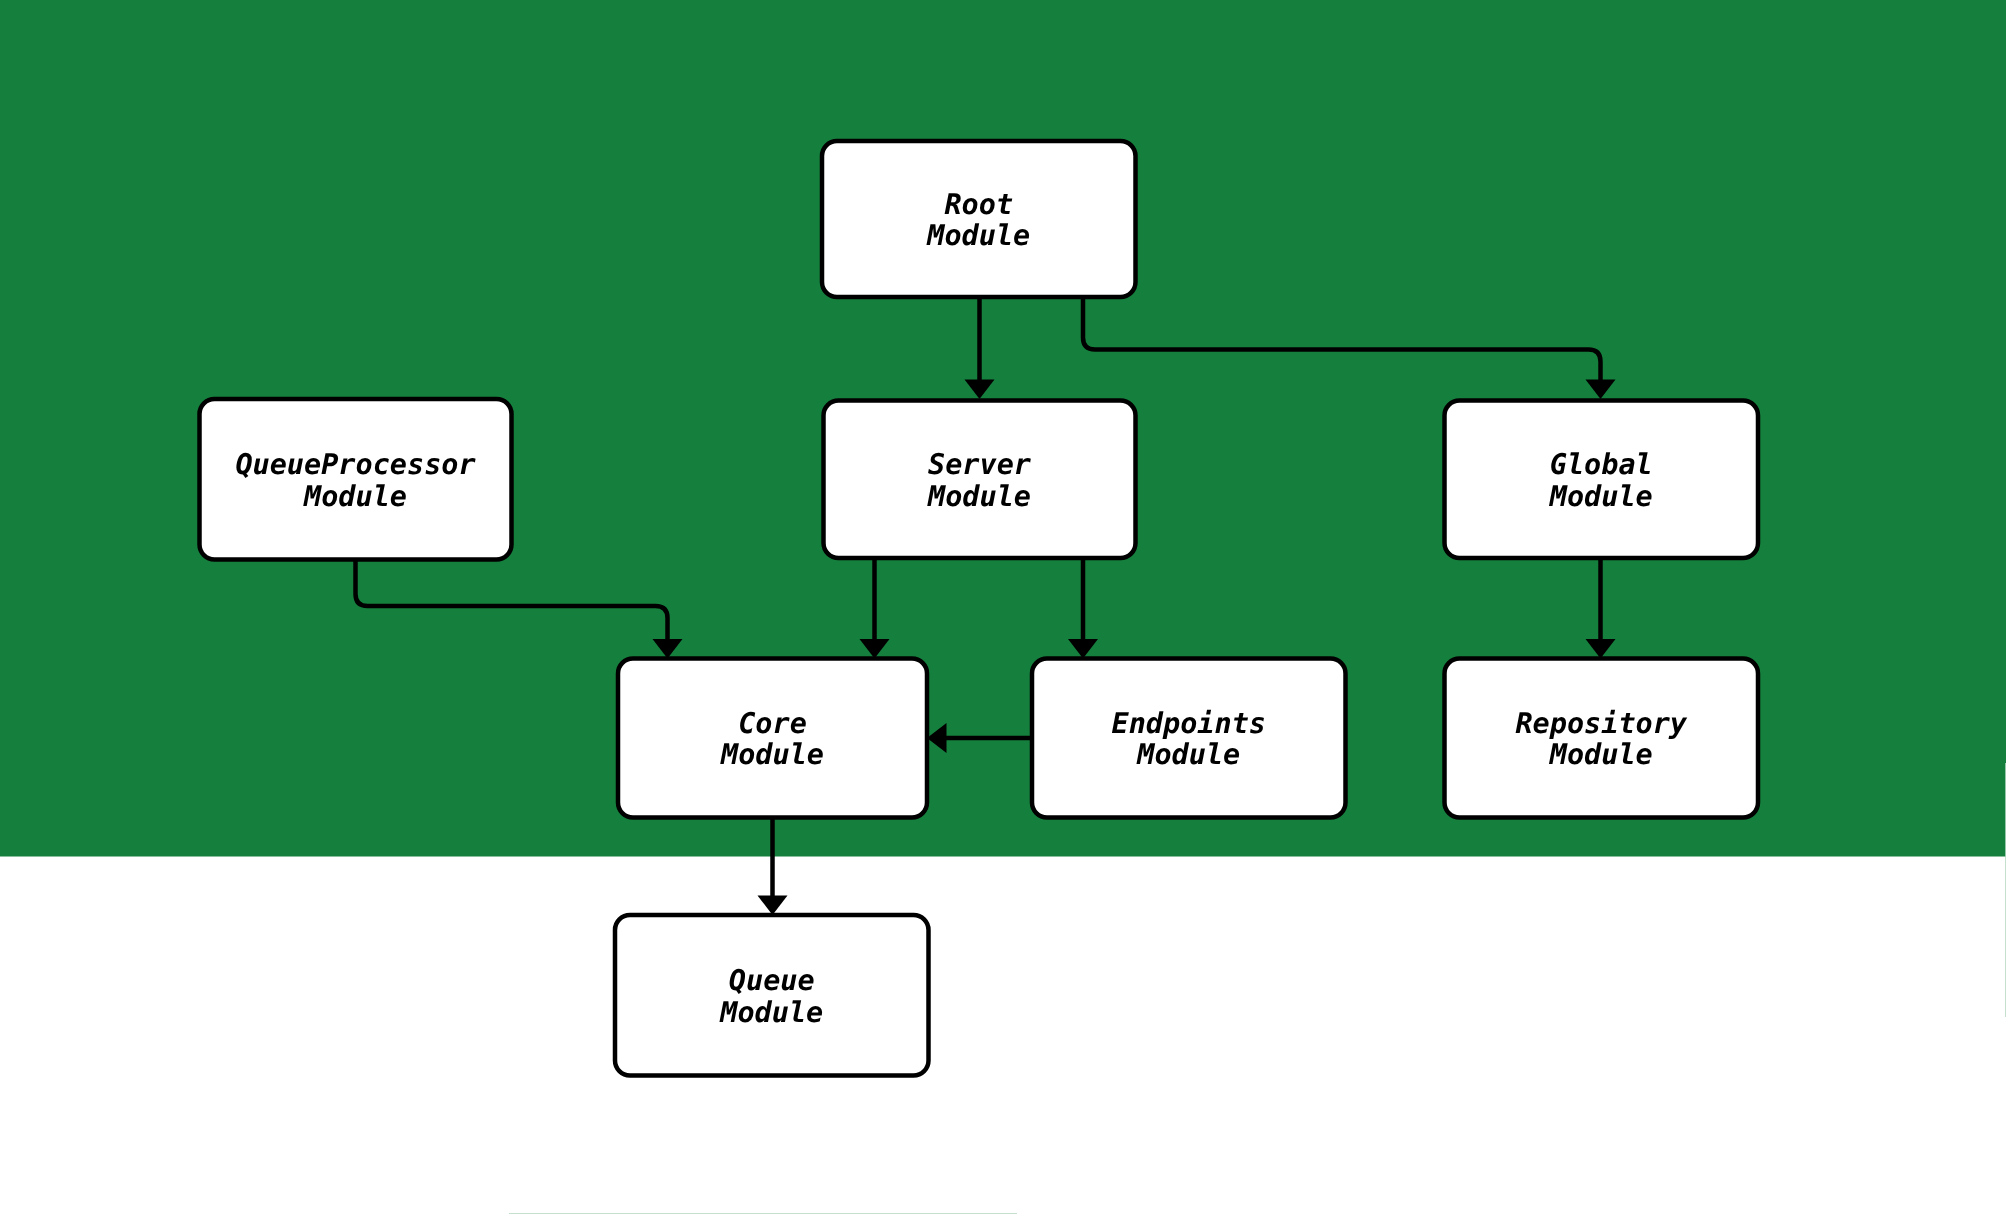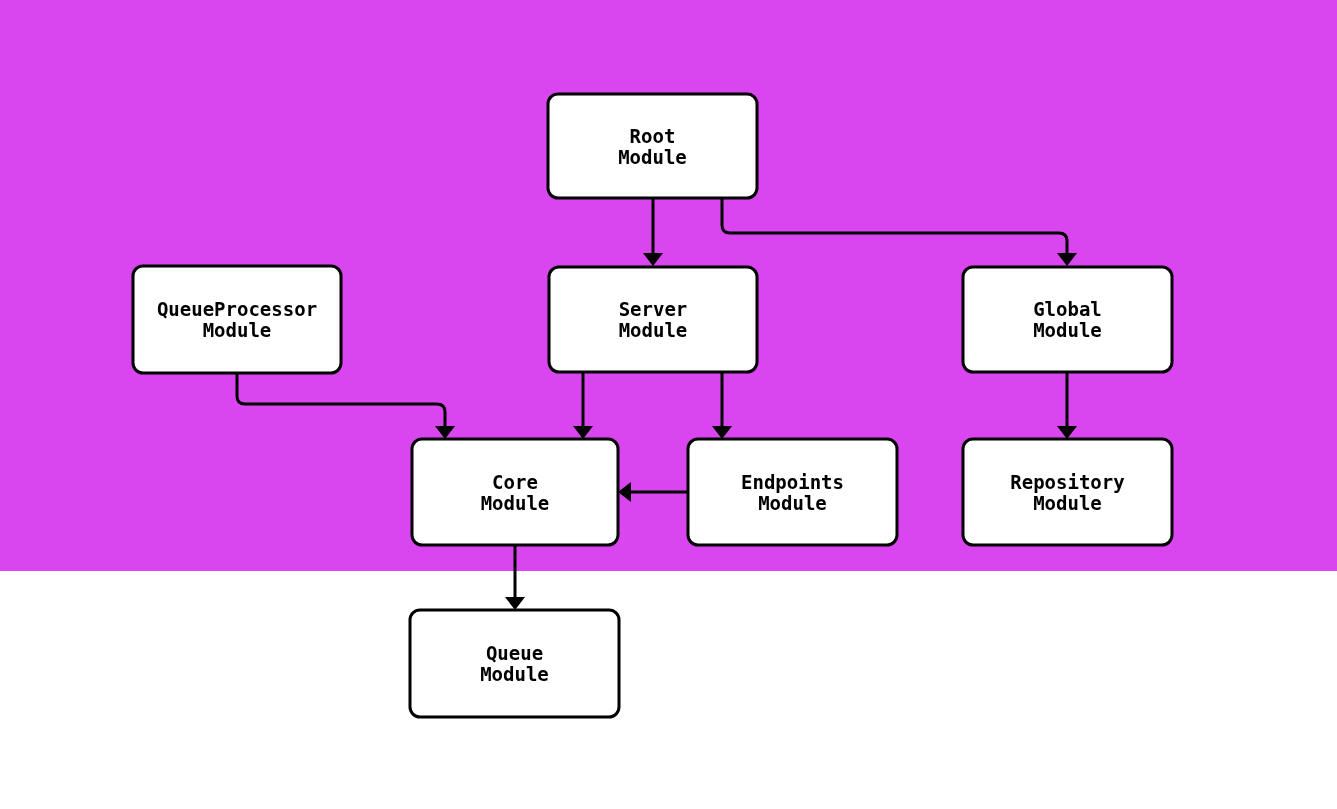--- a/index.html
+++ b/index.html
@@ -7,21 +7,22 @@
     padding: 0;
     background: #ffffff;
     width: 1337px;
     height: 809px;
     overflow: hidden;
   }
   #diagram-root {
     position: relative;
     width: 1337px;
     height: 571px;
-    background: #d946ef;
+    background: #15803d;
+    font-style: italic;
   }
   svg text {
     font-family: "DejaVu Sans Mono", "Liberation Mono", monospace;
     font-weight: bold;
     font-size: 19px;
   }
 </style>
 </head>
 <body>
 

